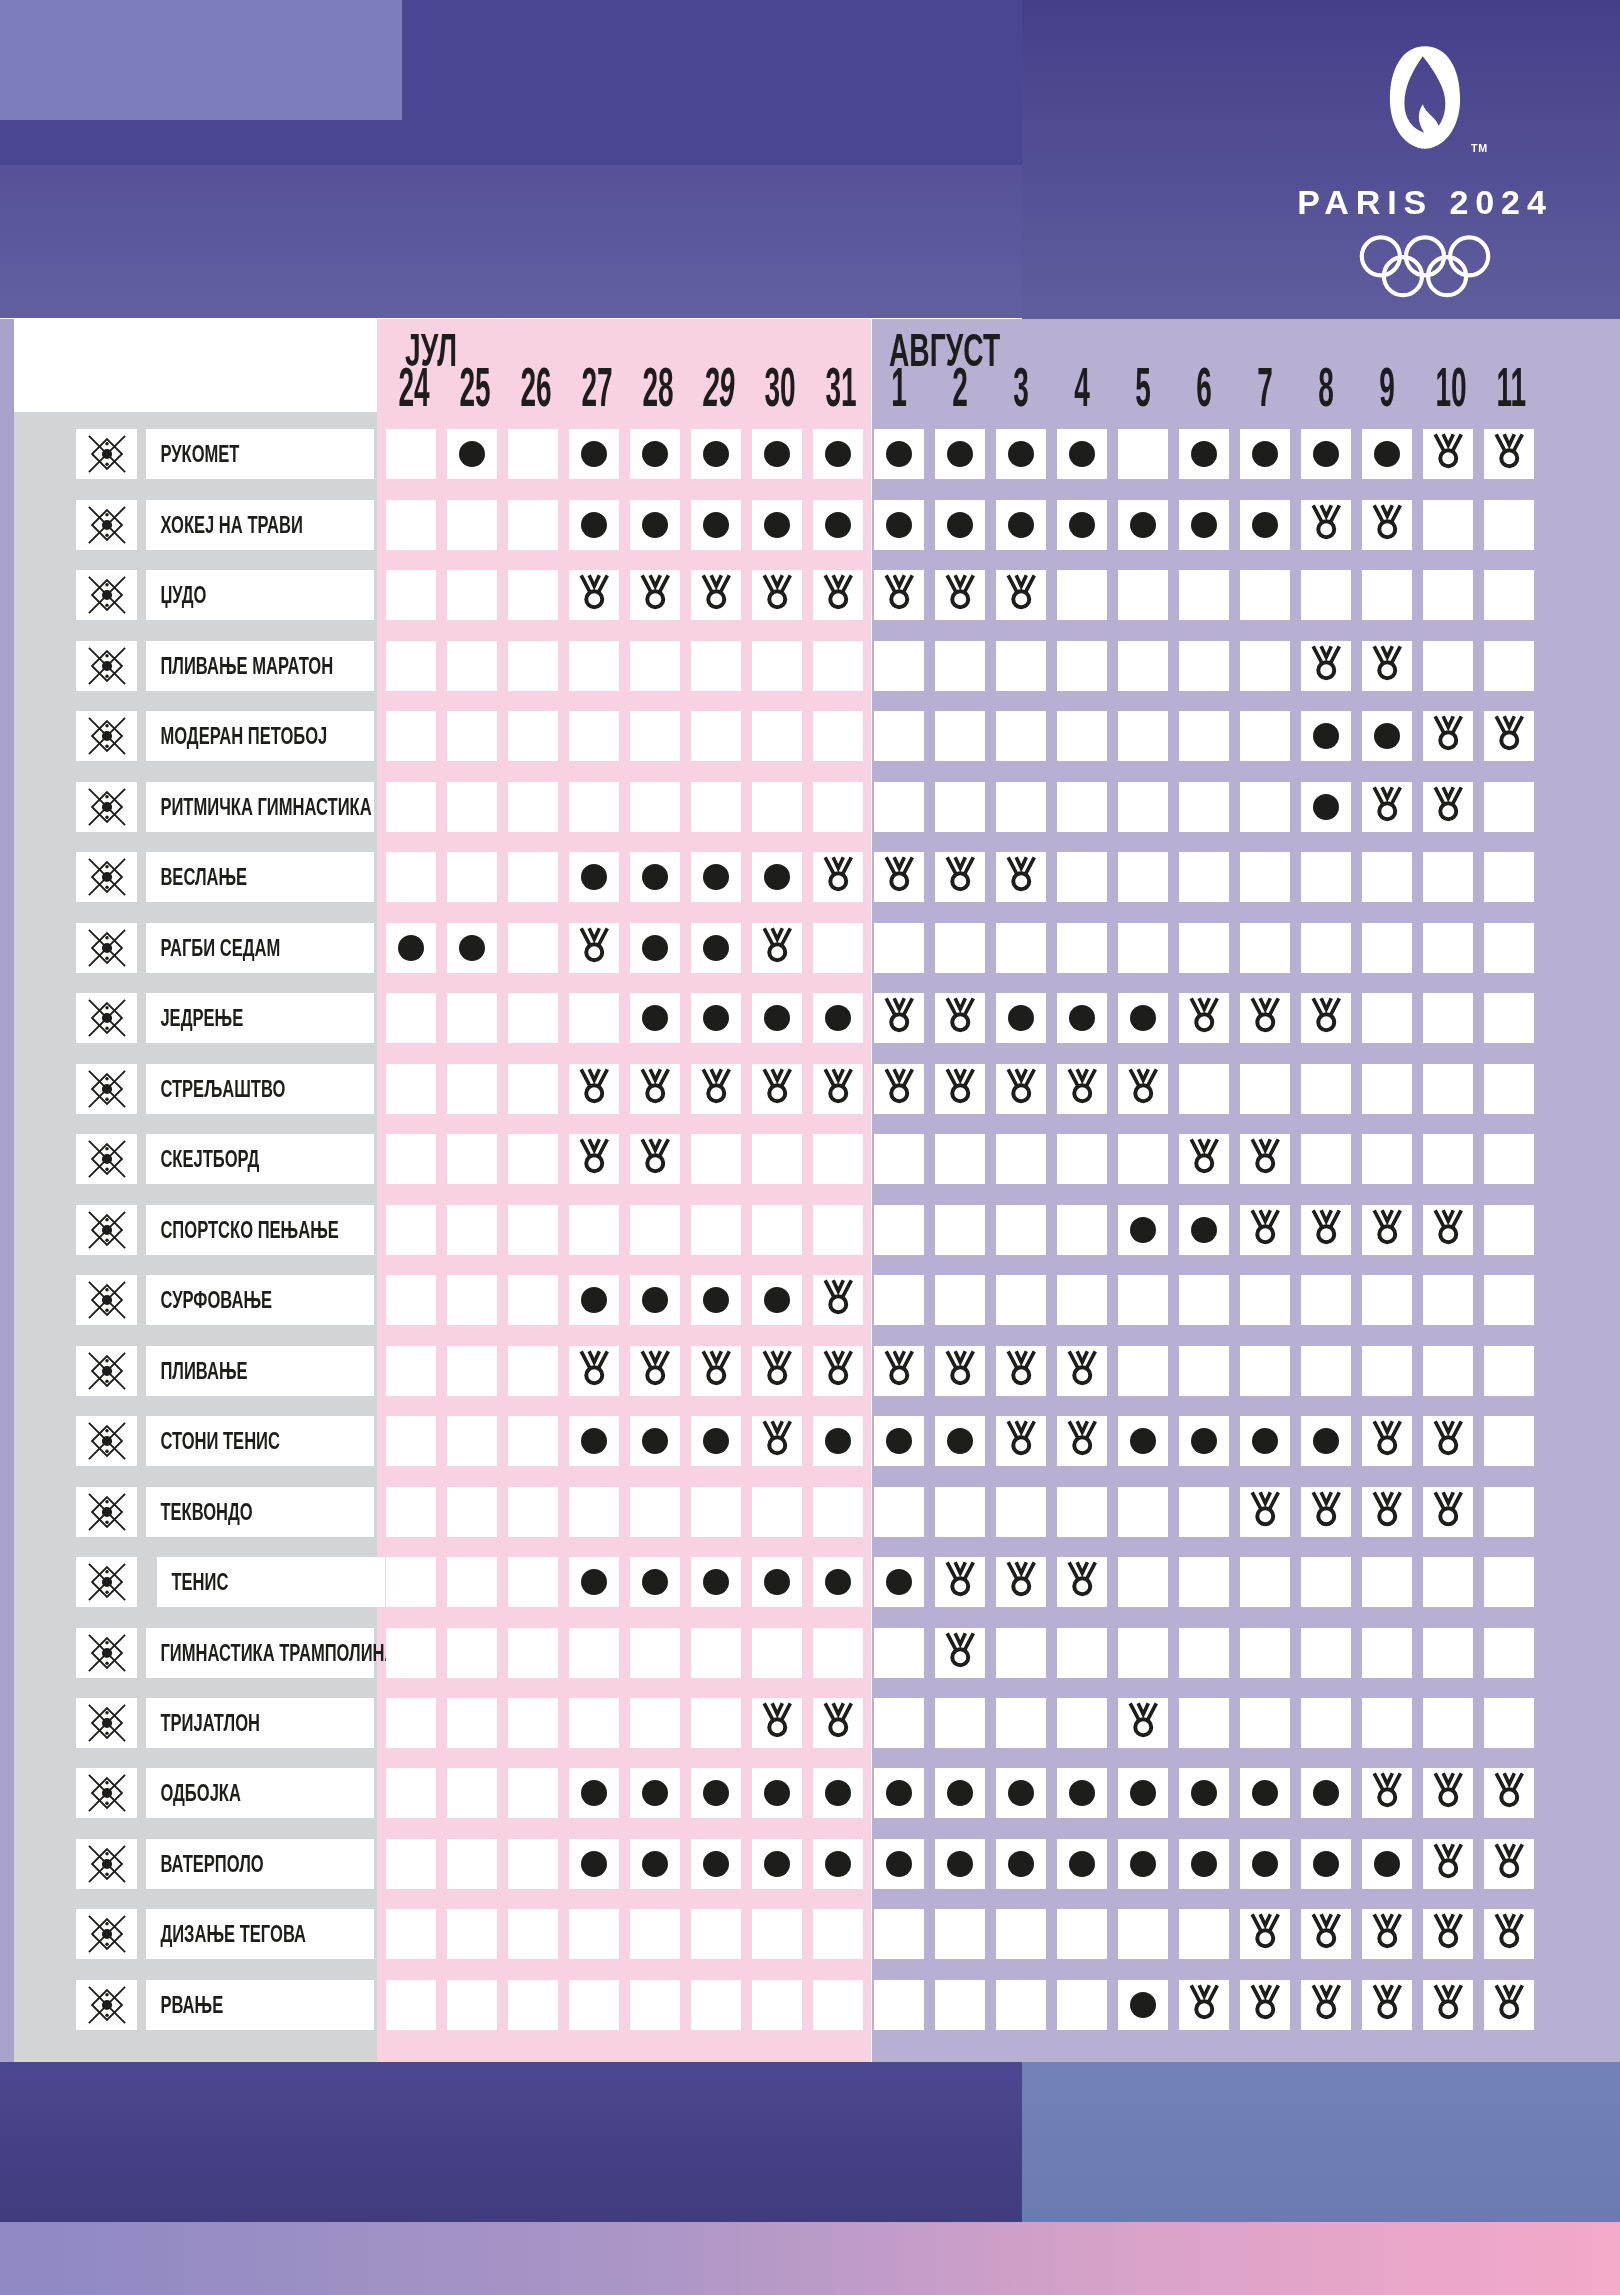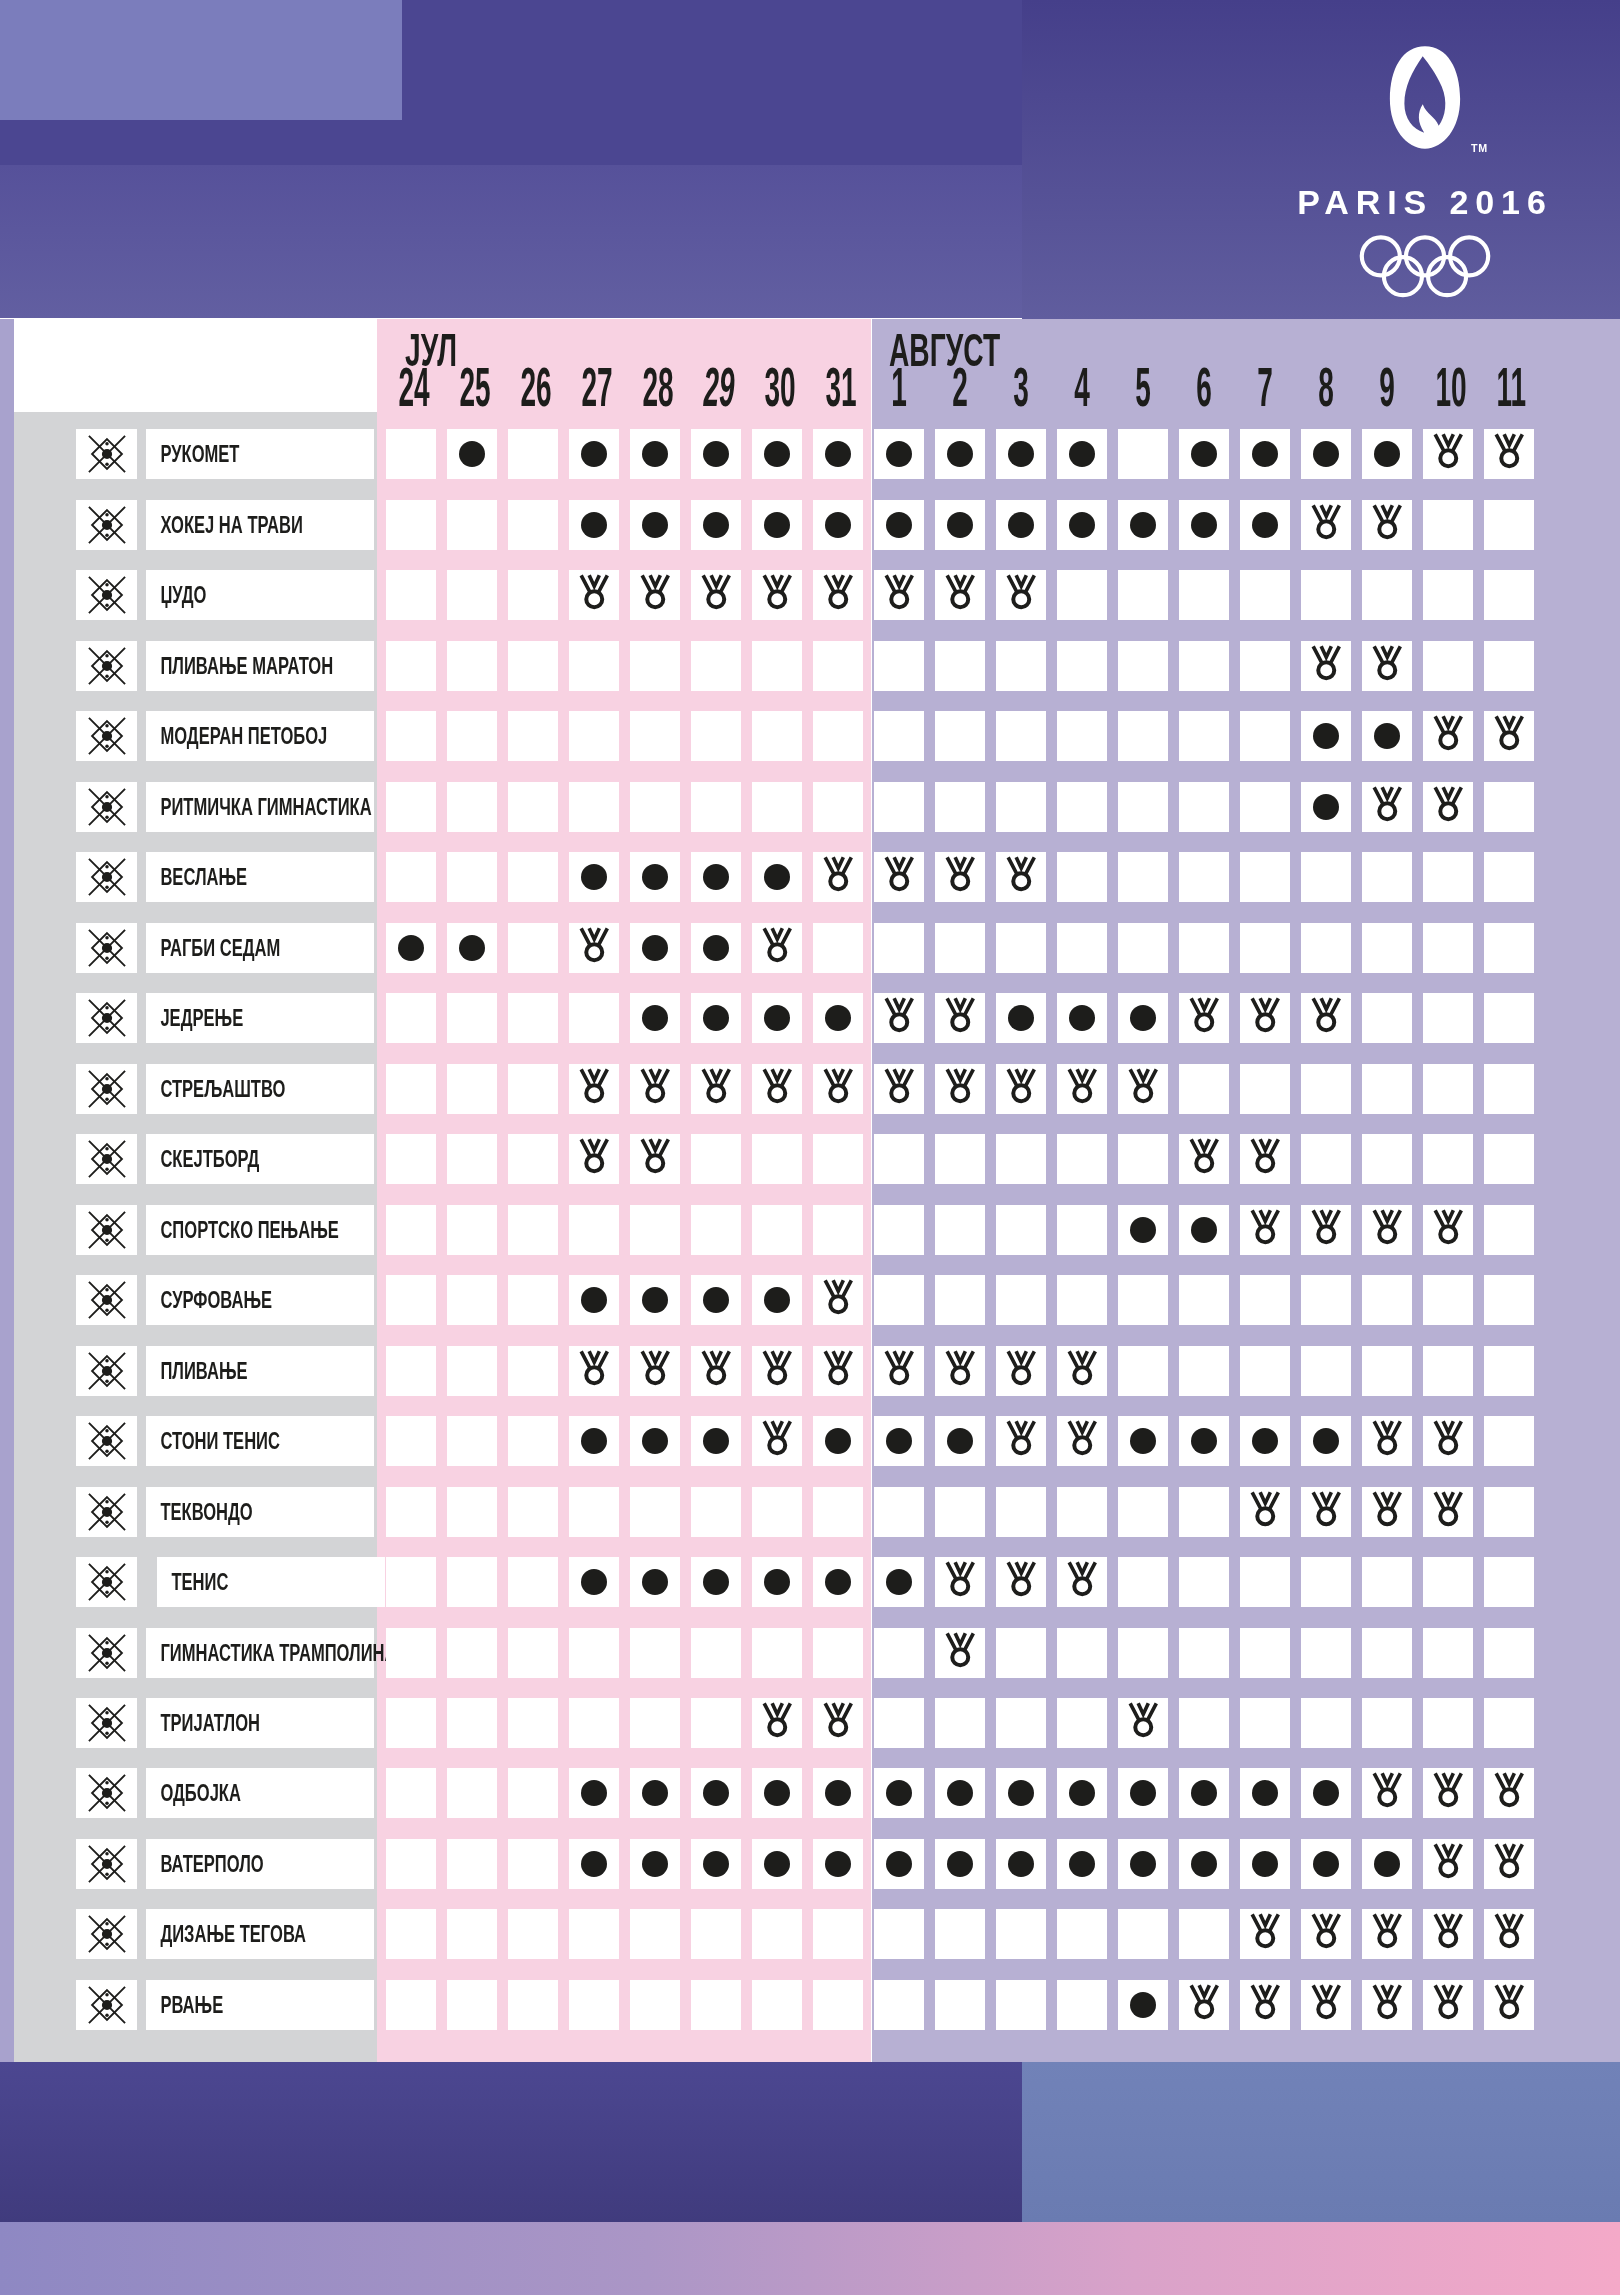--- a/index.html
+++ b/index.html
@@ -58,21 +58,21 @@
   <div class="abs band-b"></div>
   <div class="abs band-light"></div>
   <div class="abs band-right"></div>
 
   <svg class="abs logo-flame" viewBox="0 0 110 140">
     <path fill="#ffffff" fill-rule="evenodd" d="M55,3 C26,3 9,32 9,72 C9,111 31,137 55,137 C79,137 101,111 101,72 C101,32 84,3 55,3 Z
       M52,16 C38,36 28,56 28,78 C28,98 39,112 54,116 C45,103 45,90 52,79 C57,92 68,95 73,107 C82,95 85,75 77,56 C69,38 60,26 52,16 Z"></path>
     <path fill="#ffffff" d="M46,121 C49,116 53,116 55,120 C57,116 61,116 64,121 C61,127 57,129 55,129 C53,129 49,127 46,121 Z"></path>
   </svg>
   <div class="abs logo-tm">TM</div>
-  <div class="abs logo-text">PARIS 2016</div>
+  <div class="abs logo-text">PARIS 2024</div>
   <svg class="abs logo-rings" viewBox="0 0 176 88" fill="none" stroke="#ffffff" stroke-width="5.5">
     <circle cx="30" cy="32" r="25"></circle>
       <circle cx="88" cy="32" r="25"></circle>
       <circle cx="146" cy="32" r="25"></circle>
     <circle cx="59" cy="58" r="25"></circle>
       <circle cx="117" cy="58" r="25"></circle>
   </svg>
 
   <div class="abs strip-left"></div>
   <div class="abs panel-pink"></div>

